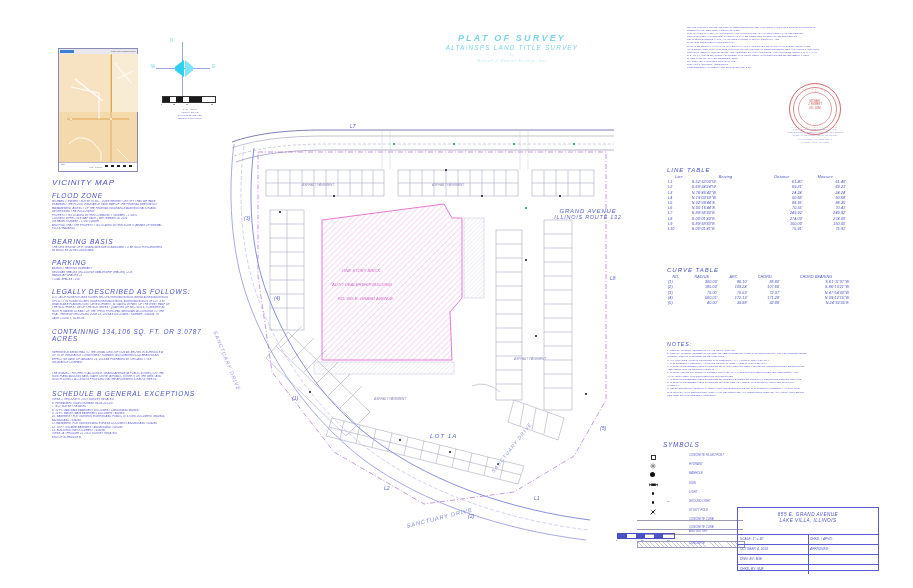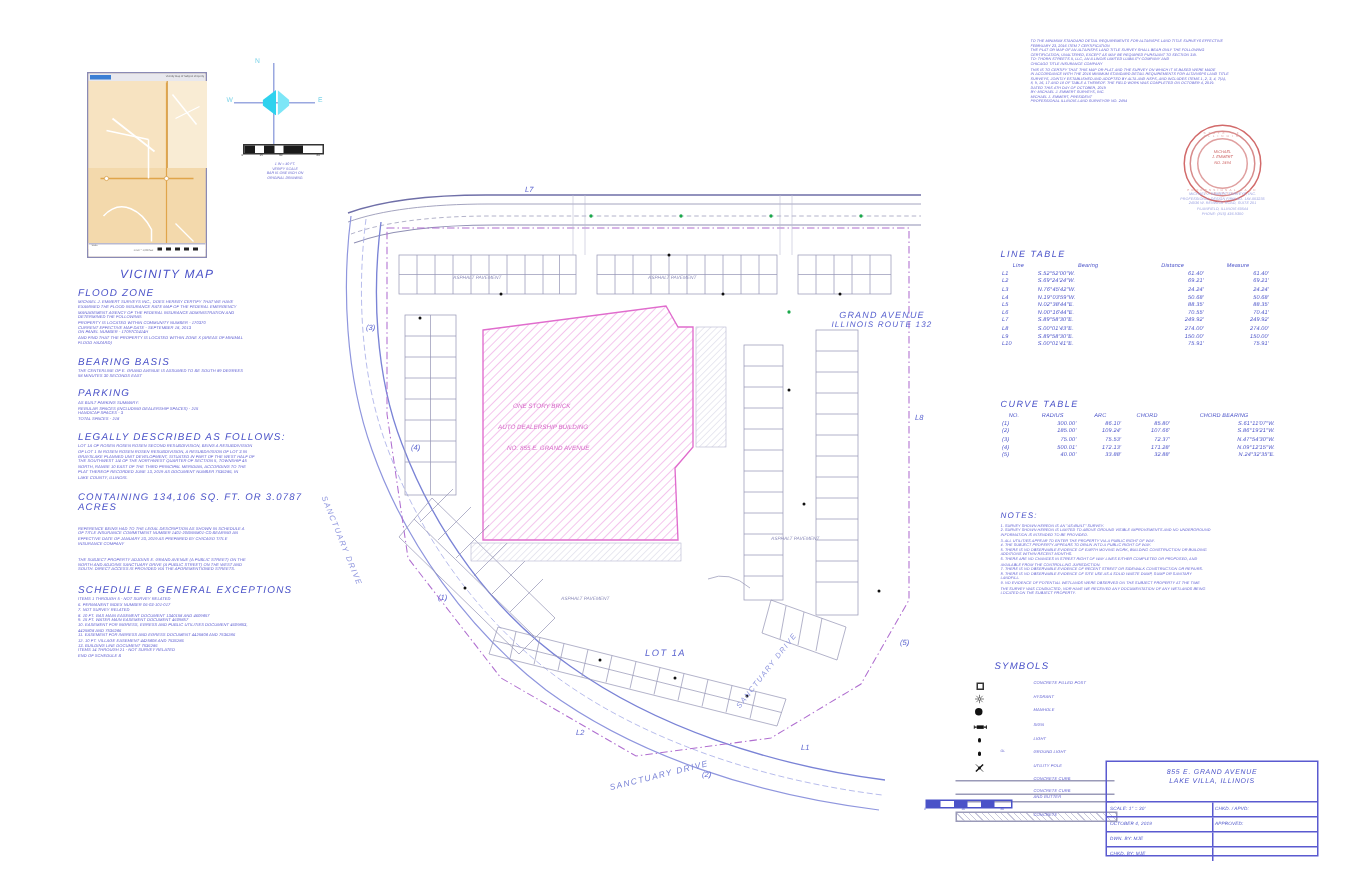--- a/index.html
+++ b/index.html
@@ -21,21 +21,21 @@
   #vmap .tophdr{position:absolute;left:0;top:0;width:100%;height:5px;background:#e8e8ee;}
   #vmap .tophdr .tag{position:absolute;left:1px;top:.5px;width:14px;height:3.5px;background:#3b7fd4;}
   #vmap .tophdr .rt{position:absolute;right:1px;top:1px;font-size:1.8px;color:#555;}
   #vmap .half{position:absolute;left:0;top:5px;width:100%;height:58px;background:#f7e3c1;border-bottom:1px solid #d9a860;}
   #vmap .half2{position:absolute;left:0;top:63px;width:100%;height:54px;background:#f3d9ac;}
   #vmap .rtpanel{position:absolute;left:52px;top:5px;width:26px;height:58px;background:#f9ecd4;border-left:1px solid #d9a860;}
   #vmap .foot{position:absolute;left:0;bottom:0;width:100%;height:8px;background:#ffffff;border-top:1px solid #b9b9cf;}
   #vmap .foot .sc{position:absolute;left:46px;top:1.5px;width:28px;height:2.5px;background:repeating-linear-gradient(90deg,#222 0 3px,#fff 3px 6px);}
   #vmap .foot .lbl{position:absolute;left:2px;top:1px;font-size:1.6px;color:#666;}
   #vmap .foot .lbl2{position:absolute;left:30px;top:4px;font-size:1.6px;color:#666;}
-  #vmap-cap{position:absolute;left:52px;top:178px;margin-left:28px;}
+  #vmap-cap{position:absolute;left:52px;top:178px;}
 
   
   #compass{position:absolute;left:152px;top:38px;width:62px;height:62px;}
   #compass .lineh{position:absolute;left:4px;top:30px;width:54px;height:1px;background:#9aa8e0;}
   #compass .linev{position:absolute;left:30px;top:4px;width:1px;height:54px;background:#9aa8e0;}
   #compass .n{position:absolute;left:18px;top:0px;font-size:4.5px;color:#7fd4e8;letter-spacing:.8px;}
   #compass .s{position:absolute;left:27px;bottom:-1px;font-size:4.5px;color:#7fd4e8;}
   #compass .w{position:absolute;left:-1px;top:26px;font-size:4.5px;color:#7fd4e8;}
   #compass .e{position:absolute;right:-1px;top:26px;font-size:4.5px;color:#7fd4e8;}
   #compass .ar1{position:absolute;left:23px;top:22px;width:9px;height:17px;background:#2fd2ee;clip-path:polygon(100% 0,100% 100%,0 60%,0 40%);}
@@ -120,20 +120,26 @@
   #lbl-sanct-w{left:218px;top:330px;font-size:5.2px;color:#8f96de;transform:rotate(68deg);transform-origin:left top;letter-spacing:1px;}
   #lbl-sanct-b{left:406px;top:523px;font-size:5.6px;color:#7a83d6;transform:rotate(-14deg);transform-origin:left top;letter-spacing:1px;}
   #lbl-sanct-r{left:490px;top:470px;font-size:5px;color:#8f96de;transform:rotate(-52deg);transform-origin:left top;letter-spacing:1px;}
   #lbl-lot{left:430px;top:432px;font-size:6.2px;color:#5a63cf;letter-spacing:1px;}
 </style>
 </head>
 <body>
 
 <div id="sheet">
 
+  <div id="title-blk">
+    <div class="t1">PLAT OF SURVEY</div>
+    <div class="t2">ALTA\NSPS LAND TITLE SURVEY</div>
+    <div class="t3">by</div>
+    <div class="t3">Michael J. Emmert Surveys, Inc.</div>
+  </div>
 
   <div id="vmap">
     <div class="tophdr">
       <div class="tag"></div>
       <div class="rt">Vicinity Map of Subject Property</div>
     </div>
     <div class="half"></div>
     <div class="half2"></div>
     <div class="rtpanel"></div>
     <svg width="78" height="122" style="position:absolute;left:0;top:0">

